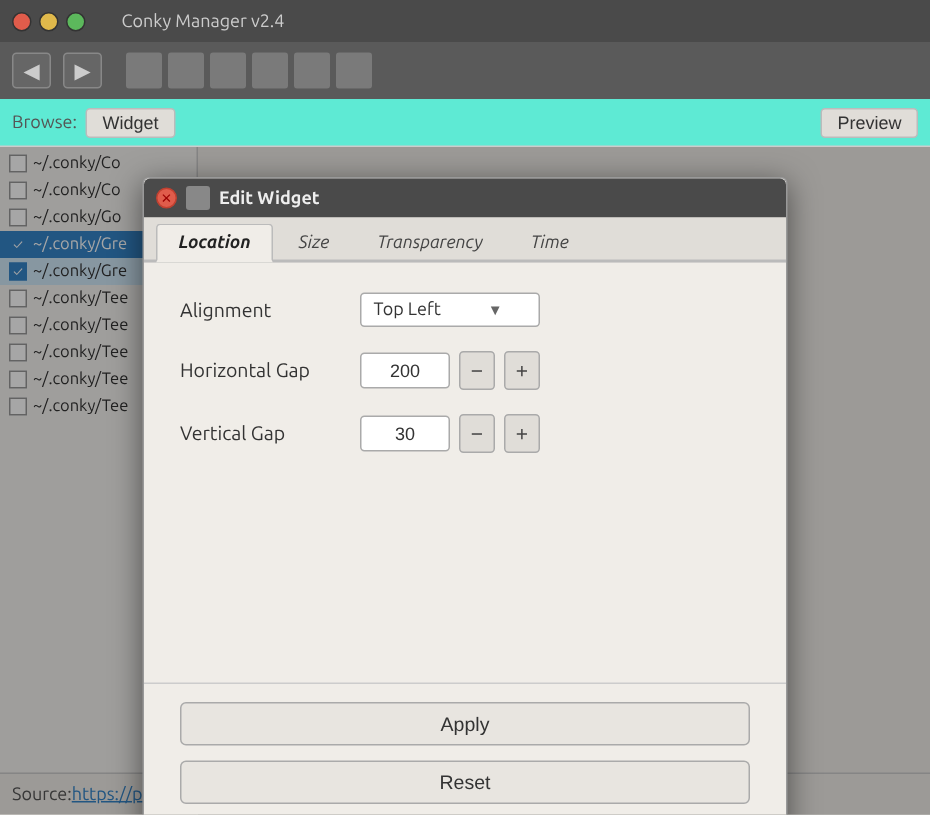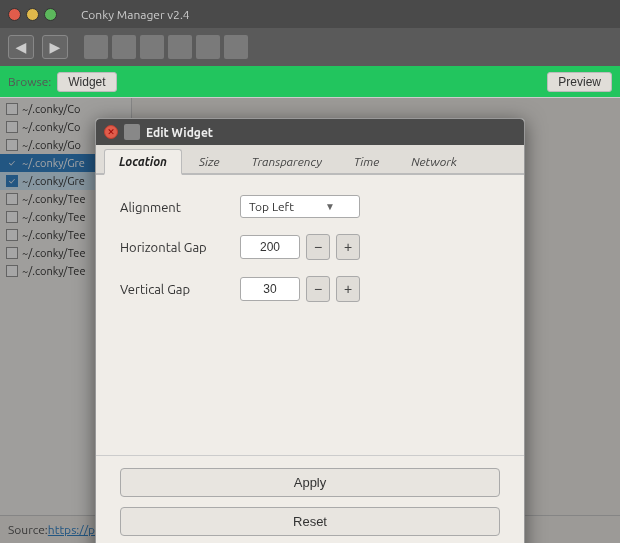--- a/index.html
+++ b/index.html
@@ -79,21 +79,21 @@
     .toolbar-icon-placeholder {
       width: 24px;
       height: 24px;
       background: #888;
       border-radius: 2px;
       opacity: 0.7;
     }
 
     
     .browse-row {
-      background: #22c55e;
+      background: #5eead4;
       height: 32px;
       display: flex;
       align-items: center;
       padding: 0 8px;
       border-bottom: 1px solid #ccc;
     }
     .browse-label {
       color: #555;
       font-size: 12px;
       margin-right: 6px;
@@ -439,21 +439,20 @@
           <div class="dialog-close-btn">✕</div>
           <div class="dialog-icon"></div>
           <span class="dialog-title-text">Edit Widget</span>
         </div>
 
         <div class="dialog-tabs">
           <div class="tab active">Location</div>
           <div class="tab">Size</div>
           <div class="tab">Transparency</div>
           <div class="tab">Time</div>
-          <div class="tab">Network</div>
         </div>
 
         <div class="dialog-body">
 
           <div class="form-row">
             <span class="form-label">Alignment</span>
             <div class="form-control">
               <div class="select-box">
                 <span>Top Left</span>
                 <span class="select-arrow">▼</span>

